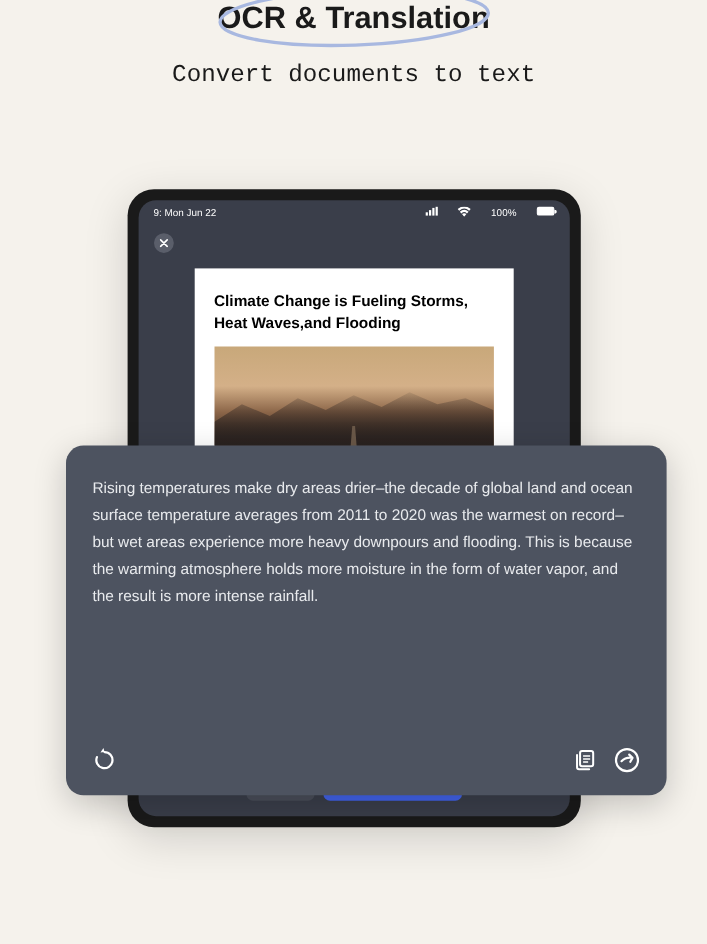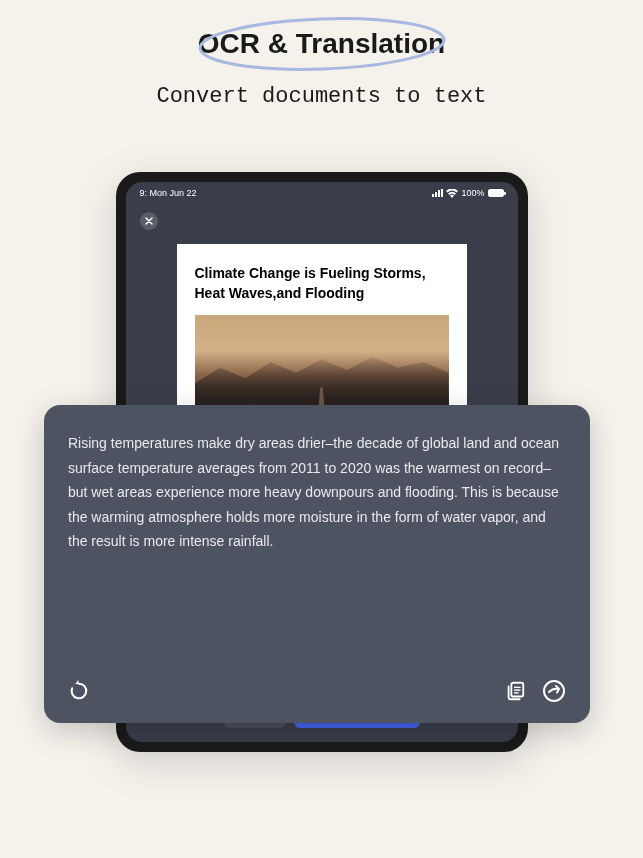--- a/index.html
+++ b/index.html
@@ -15,21 +15,20 @@
       font-family: -apple-system, BlinkMacSystemFont, 'Segoe UI', Arial, sans-serif;
       position: relative;
       overflow: hidden;
     }
     
     .page-title {
       text-align: center;
       font-size: 28px;
       font-weight: 800;
       color: #1a1a1a;
-      margin-top: 28px;
       position: relative;
       display: inline-block;
       width: 100%;
     }
     
     .title-underline {
       position: absolute;
       top: -44px;
       left: 50%;
       transform: translateX(-50%);
@@ -74,22 +73,21 @@
       display: flex;
       justify-content: space-between;
       align-items: center;
       padding: 6px 14px 4px;
       font-size: 9px;
       color: #fff;
     }
     
     .status-right {
       display: flex;
-      align-items: center;
-      gap: 3px;
+      gap: 18px;
       font-size: 9px;
     }
     
     .close-btn {
       position: absolute;
       top: 30px;
       left: 14px;
       width: 18px;
       height: 18px;
       border-radius: 50%;
@@ -179,21 +177,21 @@
       border-radius: 6px;
       padding: 8px 40px;
       font-size: 11px;
       cursor: pointer;
       border: none;
     }
     
     .result-card {
       position: absolute;
       top: 405px;
-      left: 44px;
+      left: 60px;
       width: 546px;
       height: 318px;
       background: #4d5360;
       border-radius: 16px;
       padding: 26px 24px;
       box-shadow: 0 8px 30px rgba(0,0,0,0.2);
     }
     
     .result-text {
       color: #e8eaed;

